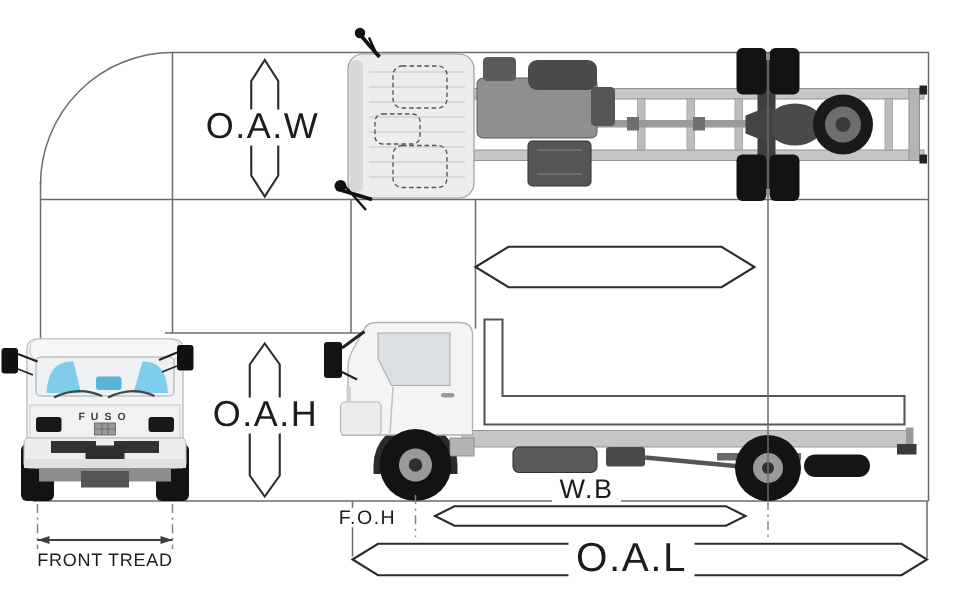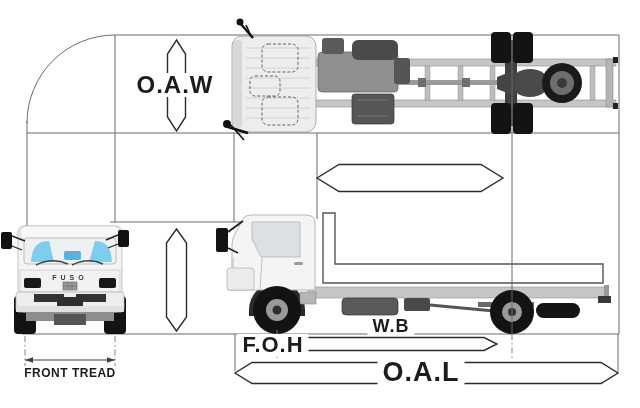--- a/index.html
+++ b/index.html
@@ -1,25 +1,25 @@
 <!DOCTYPE html>
 <html style="--line: #6b6b6b; --arrow: #2b2b2b; --text: #1c1c1c; --glass-blue: #7fcdec; --glass-blue-dark: #59b3d9; --truck-light: #f2f2f2; --truck-mid: #c6c6c6; --truck-dark: #3f3f3f; --tire: #131313;"><head>
 <meta charset="utf-8">
 <style>
   html,body{margin:0;padding:0;background:#fff;}
   #stage{position:relative;width:640px;height:408px;background:#fff;overflow:hidden;
          font-family:"Liberation Sans",sans-serif;}
   #linework{position:absolute;left:0;top:0;}
-  .label{position:absolute;transform:translate(-50%,-50%);font-weight:bold;
+  .label{position:absolute;transform:translate(-50%,-50%);font-weight:normal;
          color:var(--text,#1c1c1c);background:#fff;padding:0 5px;line-height:1;
          white-space:nowrap;letter-spacing:1px;}
   #lbl-oaw{left:175px;top:85px;font-size:24px;}
   #lbl-oah{left:177px;top:277px;font-size:24px;}
   #lbl-ca {left:402px;top:177px;font-size:30px;}
-  #lbl-foh{left:245px;top:345px;font-size:22px;margin-left:28px;}
+  #lbl-foh{left:245px;top:345px;font-size:13px;}
   #lbl-wb {left:391px;top:326px;font-size:18px;}
   #lbl-roh{left:545px;top:344px;font-size:18px;}
   #lbl-oal{left:421px;top:372px;font-size:27px;}
   #lbl-ft {left:70px;top:373px;font-size:12px;letter-spacing:0.5px;}
   .grid{stroke:var(--line,#6b6b6b);stroke-width:1;fill:none;}
   .refline{stroke:var(--line,#6b6b6b);stroke-width:1;fill:none;}
   .dashdot{stroke:#858585;stroke-width:1;fill:none;stroke-dasharray:6 3 1.5 3;}
   .dimarrow{stroke:var(--arrow,#2b2b2b);stroke-width:1.4;fill:none;}
   .dimline{stroke:#3f3f3f;stroke-width:1.2;}
   .dimhead{fill:#3f3f3f;}
@@ -207,17 +207,18 @@
     <path class="dimarrow" d="M290,344 L303,337.5 L484,337.5 L497,344 L484,350.5 L303,350.5 Z"></path>
     <path class="dimarrow" d="M235,373 L252,362.5 L601,362.5 L618,373 L601,383.5 L252,383.5 Z"></path>
 
     <line class="dimline" x1="25" y1="360" x2="115" y2="360"></line>
     <polygon class="dimhead" points="25,360 33,357.3 33,362.7"></polygon>
     <polygon class="dimhead" points="115,360 107,357.3 107,362.7"></polygon>
   </g>
 </svg>
 
   <div class="label" id="lbl-oaw">O.A.W</div>
+  <div class="label" id="lbl-oah">O.A.H</div>
   <div class="label" id="lbl-foh">F.O.H</div>
   <div class="label" id="lbl-wb">W.B</div>
   <div class="label" id="lbl-oal">O.A.L</div>
   <div class="label" id="lbl-ft">FRONT TREAD</div>
 </div>
 
 </body></html>

